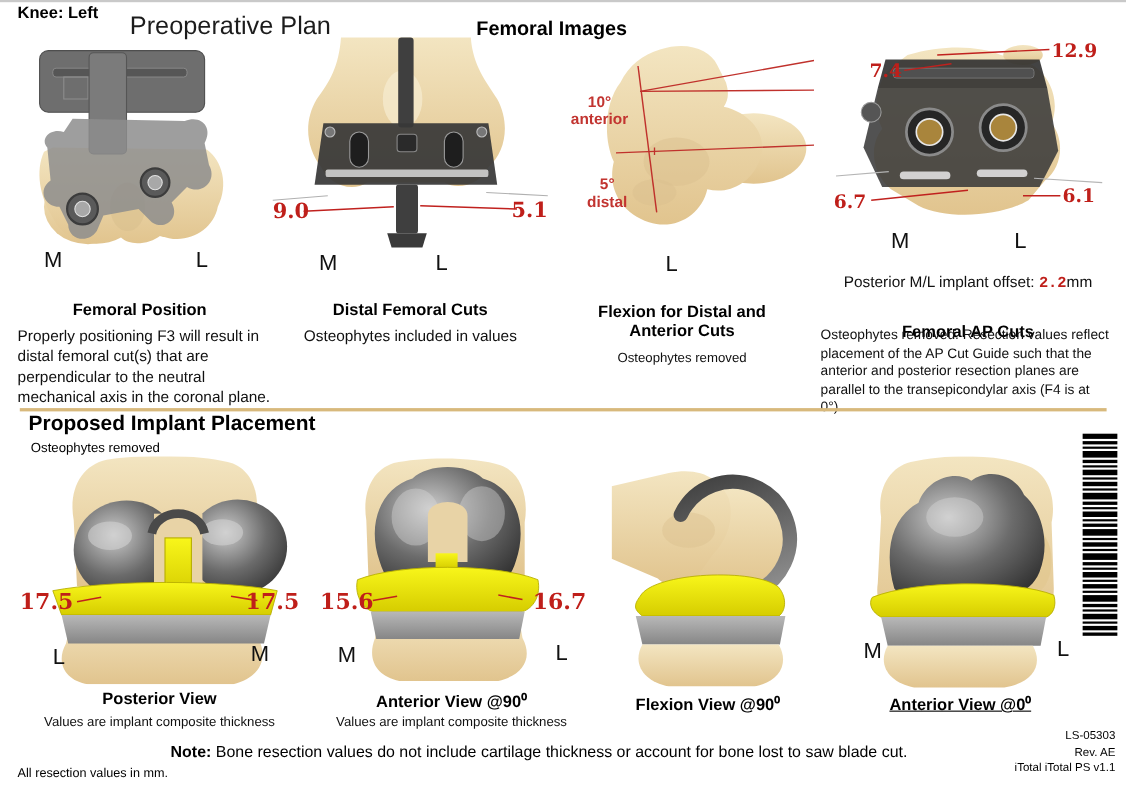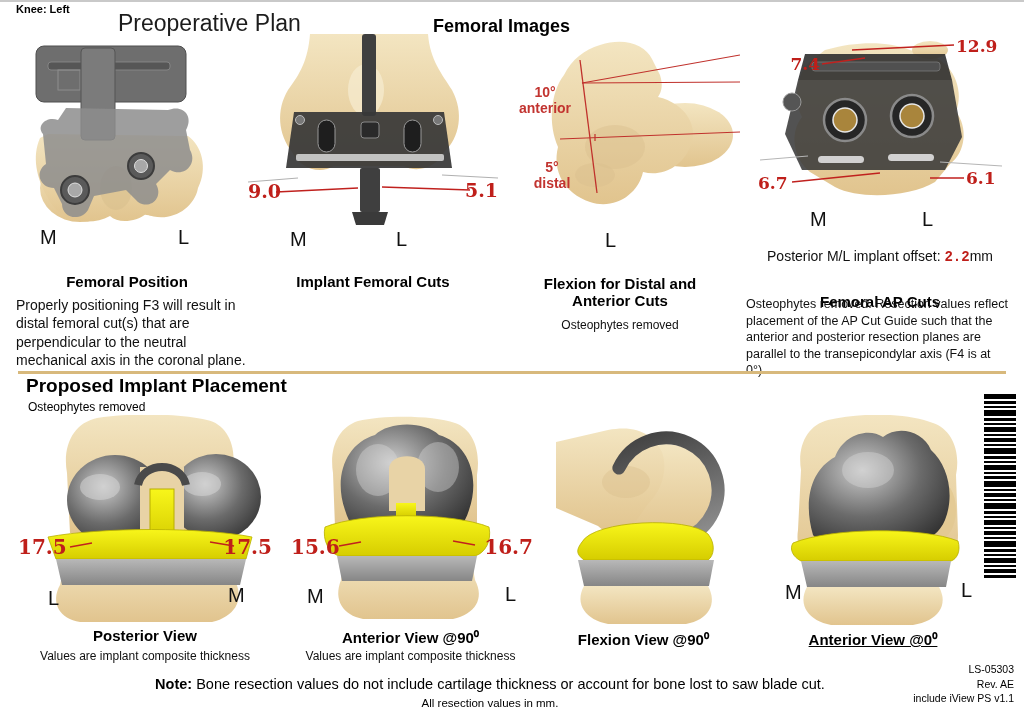--- a/index.html
+++ b/index.html
@@ -1,34 +1,34 @@
 <!DOCTYPE html>
 <html><head>
 <meta charset="utf-8">
 <style>
   html,body{margin:0;padding:0;background:#fff;}
   .page{position:relative;width:1024px;height:717px;background:#fff;overflow:hidden;
         font-family:"Liberation Sans",sans-serif;color:#000;border-top:2px solid #c9c9c9;}
   .abs{position:absolute;}
-  .knee{left:16px;top:1px;font-size:11px;font-weight:bold;}
+  .knee{left:16px;top:1px;font-size:15px;font-weight:bold;}
   .preop{left:118px;top:8px;font-size:23px;color:#1c1c1c;}
   .femimg{left:433px;top:14px;font-size:18px;font-weight:bold;}
   .panel{position:absolute;}
   .ml{position:absolute;font-size:20px;font-weight:500;color:#111;}
   .ptitle{position:absolute;width:100%;text-align:center;font-size:15px;font-weight:bold;}
   .pcap{position:absolute;font-size:14px;line-height:1.32;color:#101010;}
   .center{text-align:center;}
   .offsetline{position:absolute;width:100%;text-align:center;font-size:14px;color:#111;}
   .red{color:#bf1f1a;font-weight:bold;font-family:Liberation Mono, monospace;}
   .divider{position:absolute;left:18px;top:369px;width:988px;height:3px;background:#d8b97c;}
   .sect-title{left:26px;top:373px;font-size:19px;font-weight:bold;}
   .sect-sub{left:28px;top:398px;font-size:12px;}
   .boxcut{left:325px;top:382px;font-size:18px;color:#1a1a1a;}
   .note{position:absolute;left:0;top:674px;width:980px;text-align:center;font-size:14.5px;}
-  .subnote{position:absolute;left:0;top:695px;width:980px;text-align:center;font-size:11.5px;}
+  .subnote{position:absolute;left:16px;top:695px;width:980px;text-align:left;font-size:11.5px;}
   .docinfo{position:absolute;right:10px;top:660px;text-align:right;font-size:10.5px;line-height:14.5px;}
   svg text.num{font-family:"DejaVu Serif",serif;font-weight:bold;fill:#bf1f1a;}
   svg text.ang{font-family:"Liberation Sans",sans-serif;font-weight:bold;fill:#c23430;}
   .barcode{position:absolute;left:984px;top:392px;width:32px;height:186px;}
 </style>
 </head>
 <body>
 
 <div class="page">
 
@@ -108,21 +108,22 @@
       <path d="M106,182 L142,182 L138,195 L110,195 Z" fill="#3a3a3a"></path>
       <line x1="2" y1="152" x2="52" y2="148" stroke="#b0b0b0" stroke-width="1"></line>
       <line x1="196" y1="145" x2="252" y2="148" stroke="#b0b0b0" stroke-width="1"></line>
       <line x1="30" y1="162" x2="112" y2="158" stroke="#c0211e" stroke-width="1.3"></line>
       <line x1="136" y1="157" x2="224" y2="160" stroke="#c0211e" stroke-width="1.3"></line>
       <text class="num" x="2" y="168" font-size="19" text-anchor="start">9.0</text>
       <text class="num" x="252" y="167" font-size="19" text-anchor="end">5.1</text>
     </svg>
     <span class="ml" style="left:44px;top:198px;">M</span>
     <span class="ml" style="left:150px;top:198px;">L</span>
-    <div class="ptitle" style="top:243px;">Implant Femoral Cuts</div>
+    <div class="ptitle" style="top:243px;">Distal Femoral Cuts</div>
+    <div class="pcap center" style="left:0;top:266px;width:100%;">Osteophytes included in values</div>
   </div>
 
   <div class="panel" style="left:500px;top:28px;width:240px;height:340px;">
     <svg width="240" height="182" viewBox="0 0 240 182" style="position:absolute;left:0;top:5px;">
       <ellipse cx="185" cy="100" rx="48" ry="32" fill="url(#gB)"></ellipse>
       <path d="M100,10 C125,2 145,10 152,24 L160,40 C163,50 162,56 158,62 C185,68 200,92 190,112 C182,132 162,142 143,137 C138,160 114,175 90,167 C64,158 52,136 58,112 C48,90 50,58 64,40 C72,24 84,15 100,10 Z" fill="url(#gB)"></path>
       <ellipse cx="115" cy="112" rx="30" ry="22" fill="#d9bf8d" opacity="0.45"></ellipse>
       <ellipse cx="95" cy="140" rx="20" ry="12" fill="#d9bf8d" opacity="0.45"></ellipse>
       <line x1="80" y1="25" x2="97" y2="158" stroke="#c0312c" stroke-width="1.3"></line>
       <line x1="82" y1="48" x2="240" y2="20" stroke="#c0312c" stroke-width="1.2"></line>
@@ -292,16 +293,16 @@
     </g>
   </svg>
 
   <div class="note">
     <span style="font-weight:bold;">Note:</span><span> Bone resection values do not include cartilage thickness or account for bone lost to saw blade cut.</span>
   </div>
   <div class="subnote">All resection values in mm.</div>
   <div class="docinfo">
     <div>LS-05303</div>
     <div>Rev. AE</div>
-    <div>include iView PS v1.1</div>
+    <div>iTotal iTotal PS v1.1</div>
   </div>
 
 </div>
 
 </body></html>

